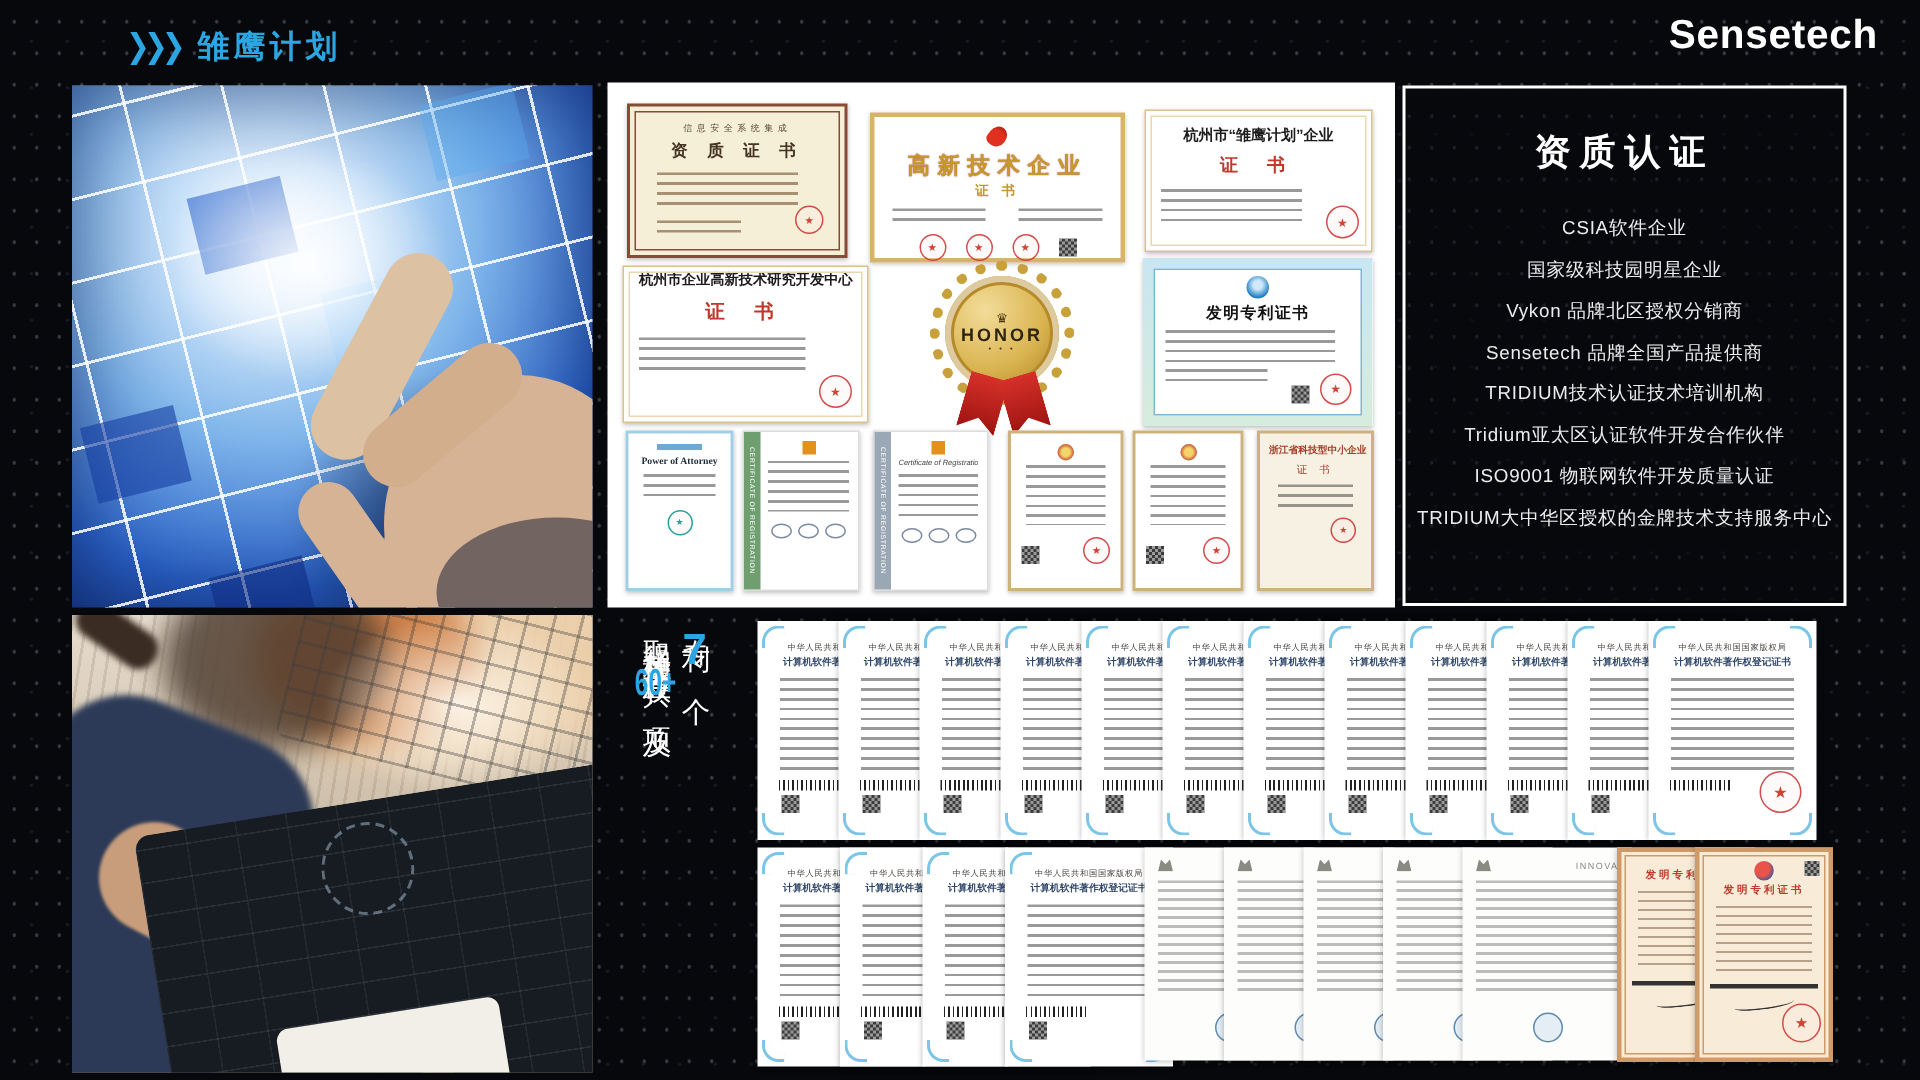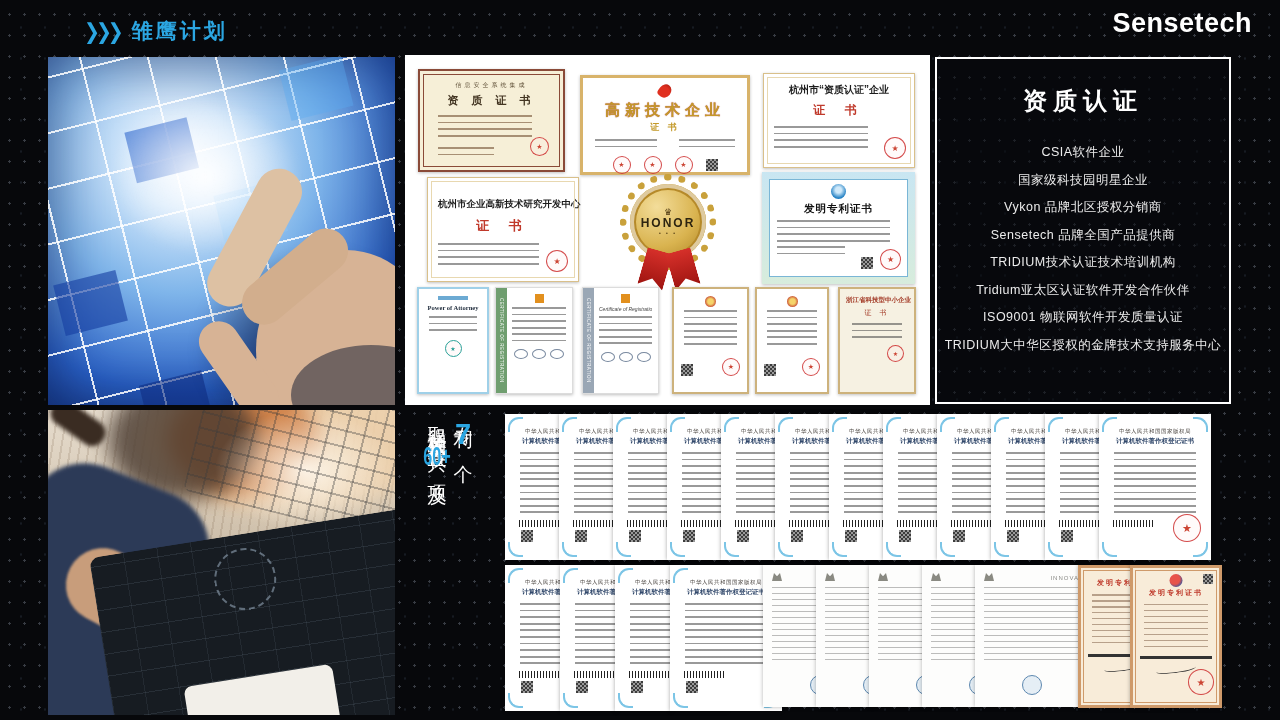--- a/index.html
+++ b/index.html
@@ -83,21 +83,21 @@
   .sealrow{display:flex;gap:13px;align-items:center;margin-top:5px;justify-content:center}
   .sealrow .seal{width:16px;height:16px;font-size:7px}
 
   .certC{left:358px;top:18px;width:152px;height:95px;border:1.5px solid #d9c08a;padding:9px 10px;box-sizing:border-box}
   .certC::before{content:"";position:absolute;inset:3px;border:1px solid #e8d8b0}
   .certC .t{font-size:10px;font-weight:bold;color:#1c1c1c;text-align:center;white-space:nowrap}
   .certC .s{font-size:12px;font-weight:bold;letter-spacing:8px;color:#c0392b;text-align:center;margin:5px 0 7px}
   .certC .bars{height:24px;width:72%}
   .certC .seal{position:absolute;right:8px;bottom:8px;width:20px;height:20px;font-size:8px}
 
-  .certD{left:22px;top:122px;width:152px;height:105px;border:1.5px solid #d9c08a;padding:20px 10px;box-sizing:border-box}
+  .certD{left:10px;top:122px;width:164px;height:105px;border:1.5px solid #d9c08a;padding:2px 10px;box-sizing:border-box}
   .certD::before{content:"";position:absolute;inset:3px;border:1px solid #e8d8b0}
   .certD .t{font-size:9.5px;font-weight:bold;color:#1c1c1c;text-align:center;white-space:nowrap}
   .certD .s{font-size:13px;font-weight:bold;letter-spacing:8px;color:#c0392b;text-align:center;margin:6px 0 8px}
   .certD .bars{height:26px;width:78%}
   .certD .seal{position:absolute;right:10px;bottom:9px;width:20px;height:20px;font-size:8px}
 
   .medal{left:195px;top:117px;width:140px;height:118px;position:absolute}
   .wreath{position:absolute;left:20px;top:2px;width:96px;height:96px;border-radius:50%;
       border:7px dotted #c9a13b;box-sizing:border-box}
   .mcore{position:absolute;left:30px;top:12px;width:76px;height:76px;border-radius:50%;
@@ -271,21 +271,21 @@
       </div>
     <div class="sealrow">
       <span class="seal">★</span>
       <span class="seal">★</span>
       <span class="seal">★</span>
       <span class="qr"></span>
     </div>
   </div>
 
   <div class="cert certC">
-    <div class="t">杭州市“资质认证”企业</div>
+    <div class="t">杭州市“雏鹰计划”企业</div>
     <div class="s">证 书</div>
     <div class="bars"></div>
     <div class="seal">★</div>
   </div>
 
   <div class="cert certD">
     <div class="t">杭州市企业高新技术研究开发中心</div>
     <div class="s">证 书</div>
     <div class="bars"></div>
     <div class="seal">★</div>

